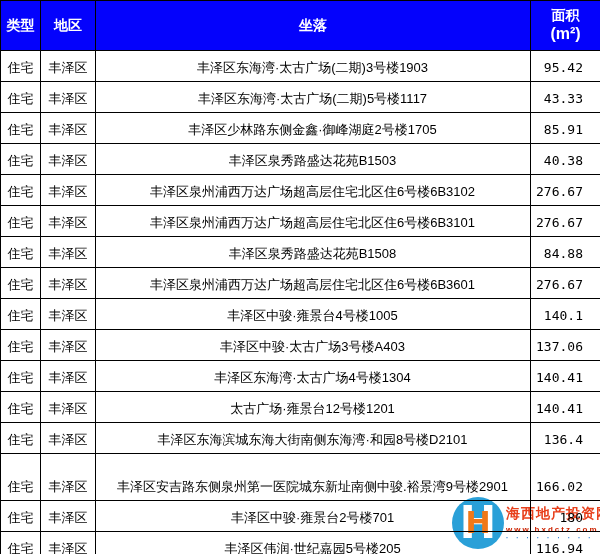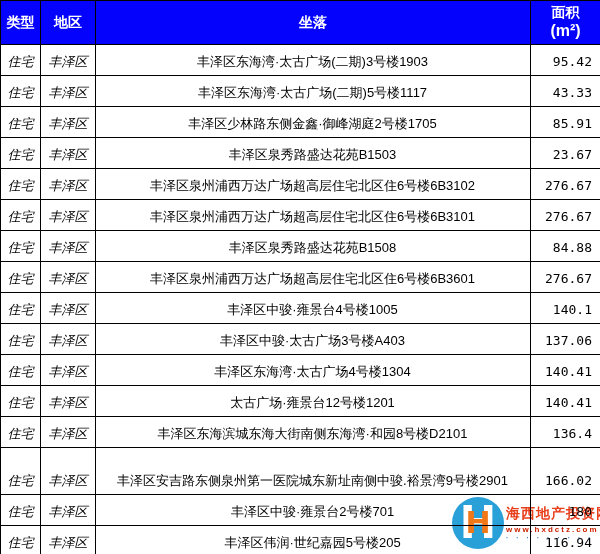--- a/index.html
+++ b/index.html
@@ -15,46 +15,46 @@
     table-layout:fixed;
     border-collapse:collapse;
     background:#fff;
   }
   col.c1{width:40px;} col.c2{width:55px;} col.c3{width:435px;} col.c4{width:70px;}
   th,td{
     border:1px solid var(--grid-border,#000);
     overflow:hidden;
     box-sizing:border-box;
   }
-  thead tr{height:44px;}
+  thead tr{height:50px;}
   th{
     background:var(--header-bg,#0402fc);
     color:var(--header-text,#fff);
     font-size:14px;
     font-weight:bold;
     text-align:center;
     vertical-align:middle;
     padding:0;
     line-height:1.25;
   }
   th .area-sub{display:block;font-size:16px;font-weight:bold;}
   tbody tr{height:31px;}
   tbody tr.tall{height:47px;}
   td{
     font-size:13px;
     color:#000;
     vertical-align:bottom;
     padding:0 2px 5px 2px;
     line-height:1.25;
   }
-  td.c-type,td.c-district{text-align:center;font-style:italic;}
+  td.c-type,td.c-district{text-align:center;}
   td.c-loc{text-align:center;padding-left:5px;padding-right:6px;}
   td.c-area{
     text-align:right;
-    padding-right:8px;
+    padding-right:17px;
     font-family:"DejaVu Sans Mono","Liberation Mono",monospace;
     font-size:13px;
   }
   
   .watermark{
     position:absolute;
     left:452px;top:492px;
     width:148px;height:62px;
     display:flex;
     align-items:center;
@@ -137,21 +137,21 @@
       <tr>
         <td class="c-type">住宅</td>
         <td class="c-district">丰泽区</td>
         <td class="c-loc">丰泽区少林路东侧金鑫·御峰湖庭2号楼1705</td>
         <td class="c-area">85.91</td>
       </tr>
       <tr>
         <td class="c-type">住宅</td>
         <td class="c-district">丰泽区</td>
         <td class="c-loc">丰泽区泉秀路盛达花苑B1503</td>
-        <td class="c-area">23.67</td>
+        <td class="c-area">40.38</td>
       </tr>
       <tr>
         <td class="c-type">住宅</td>
         <td class="c-district">丰泽区</td>
         <td class="c-loc">丰泽区泉州浦西万达广场超高层住宅北区住6号楼6B3102</td>
         <td class="c-area">276.67</td>
       </tr>
       <tr>
         <td class="c-type">住宅</td>
         <td class="c-district">丰泽区</td>

